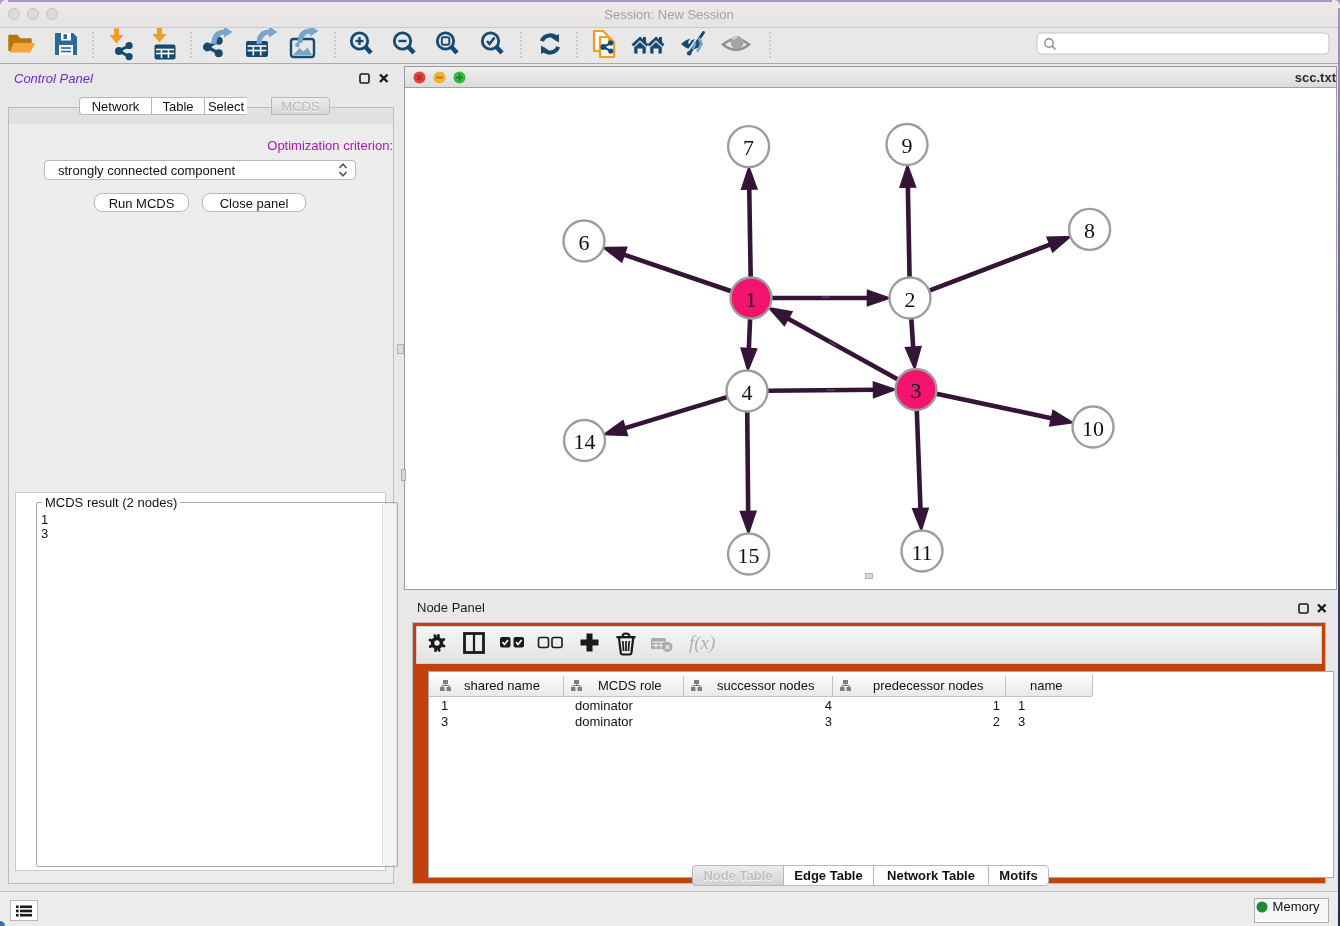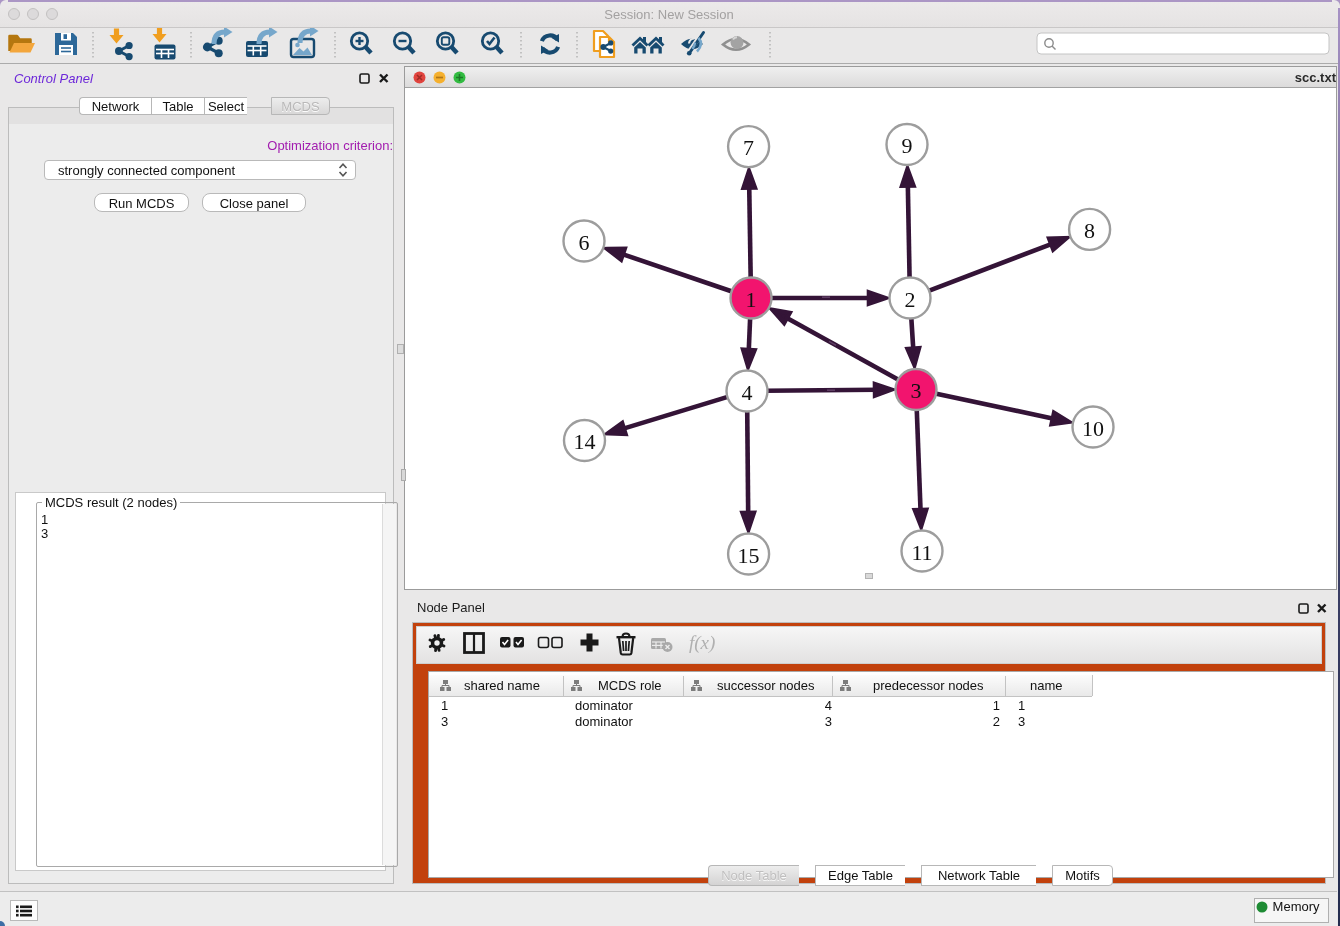--- a/index.html
+++ b/index.html
@@ -45,21 +45,21 @@
 #net-frame { left:404px; top:66px; width:933px; height:524px; background:#fff; border:1px solid #9b9b9b; }
 #net-title { left:0; top:0; width:931px; height:21px; background:linear-gradient(#efefef,#dcdbdb); border-bottom:1px solid #a2a2a2; }
 #net-title .txt { width:100%; top:3px; text-align:right; font-size:13px; font-weight:bold; color:#2a2a2a; }
 
 #tp-title { left:417px; top:600px; font-size:13px; color:#1c1c1c; }
 #tp-content { left:412px; top:622px; width:914px; height:262px; background:#c2410c; border:1px solid #bcbcbc; }
 #tp-toolbar { left:3px; top:3px; width:906px; height:38px; background:linear-gradient(#f6f6f6,#e3e2e2); border:1px solid #cfcfcf; }
 #tp-table { left:3px; top:48px; width:906px; height:207px; background:#fff; border:1px solid #a9a9a9;margin-left:12px; }
 
 #bot-tabs { left:692px; top:865px; height:21px; }
-.tab2 { background:#fff; border:1px solid #b7b7b7; border-right:none; padding-top:2px; color:#111; font-size:13px; font-weight:normal; text-align:center;margin-left:16px;}
+.tab2 { background:#fff; border:1px solid #b7b7b7; border-right:none; padding-top:2px; color:#111; font-size:13px; font-weight:bold; text-align:center;}
 .tab2.first { border-radius:4px 0 0 4px; }
 .tab2.last { border-radius:0 4px 4px 0; border-right:1px solid #b7b7b7; }
 .tab2.sel { background:linear-gradient(#ededed,#d4d3d3); color:#c0bfbf; text-shadow:0 1px 0 #fafafa; }
 
 #statusbar { left:0; top:891px; width:1337px; height:35px; background:#ececec; border-top:1px solid #c1c1c1; }
 #sb-btn { left:10px; top:8px; width:28px; height:21px; background:#fdfdfd; border:1px solid #b9b9b9; }
 #mem-btn { left:1254px; top:6px; width:75px; height:25px; background:#f6f6f6; border:1px solid #b0b0b0; font-size:13px; color:#111; }
 </style>
 </head>
 <body>

